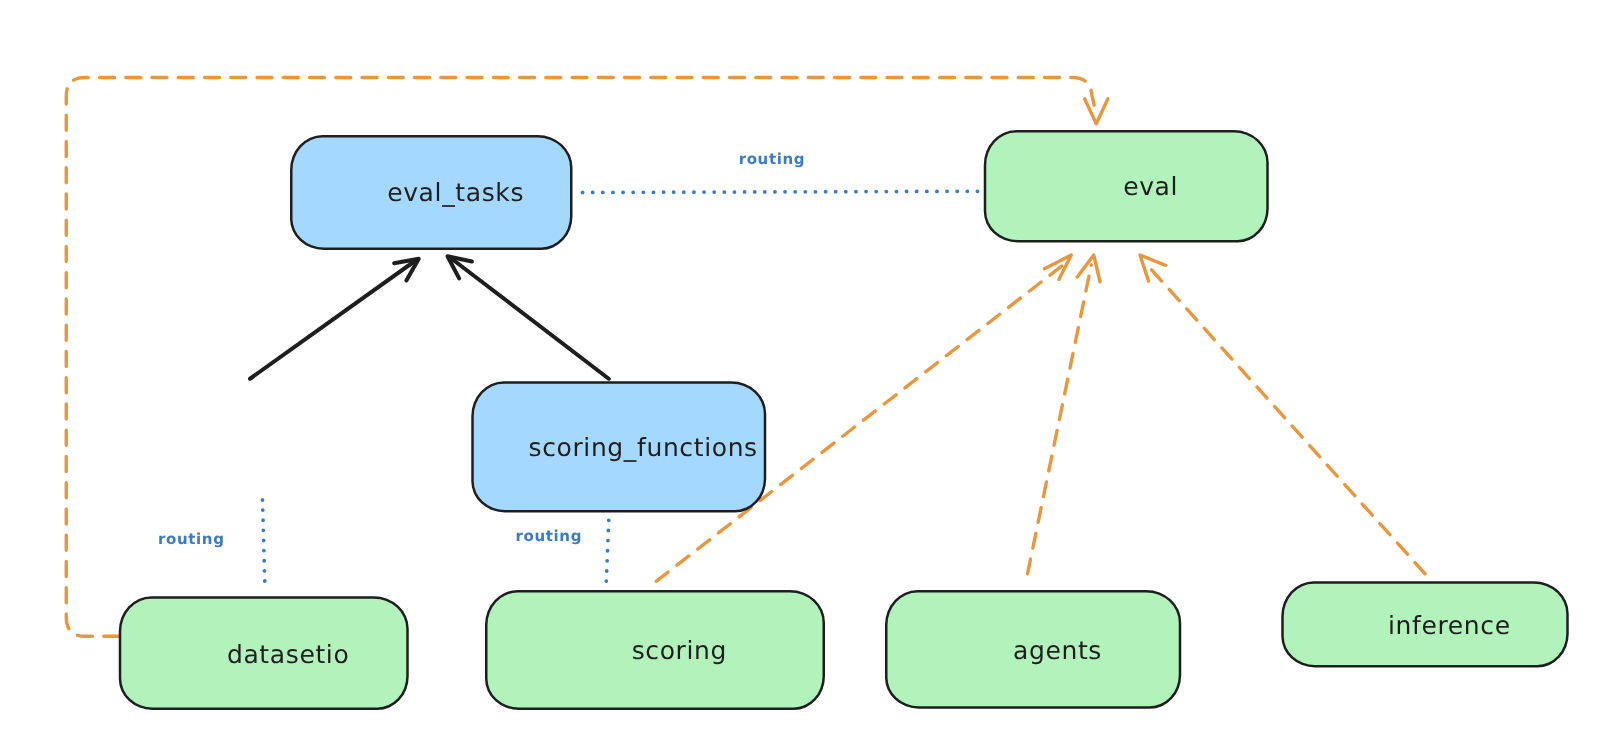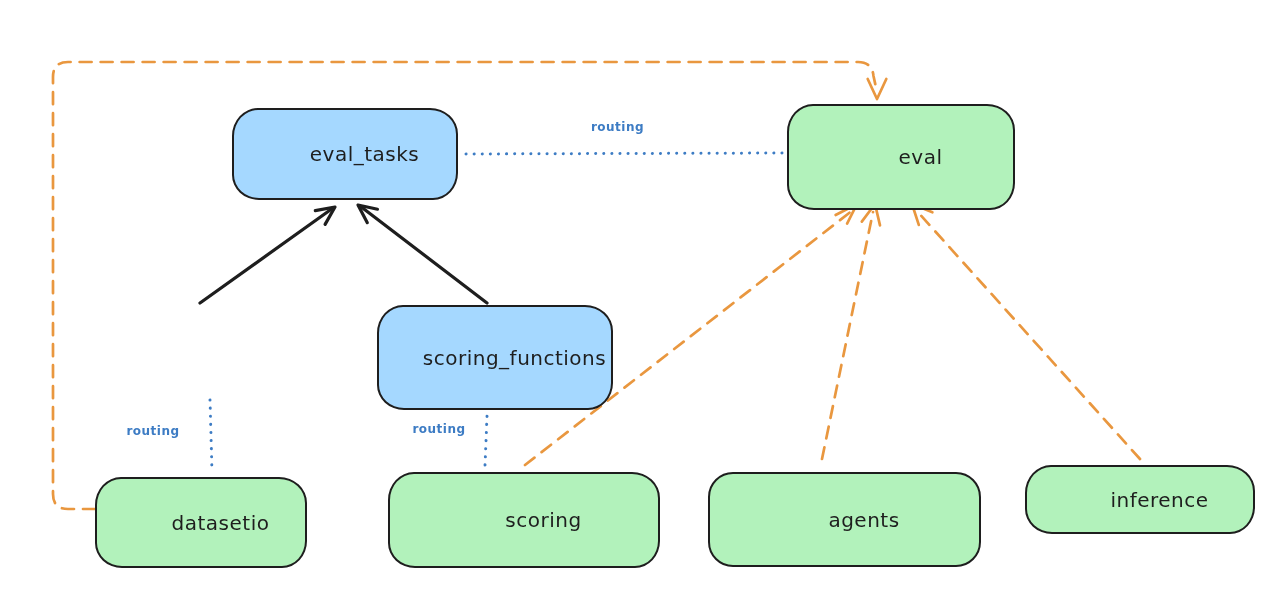--- a/index.html
+++ b/index.html
@@ -103,38 +103,38 @@
     <path class="orange-arrowhead" d="M918.8 224.9 L912 204 L932.4 212.3"></path>
 
     <path class="orange-dashed" d="M95 509 L68 509 Q53 509 53 494 L53 77 Q53 62 68 62 L858 62 Q872 62 873.5 76 L877 92"></path>
     <path class="orange-arrowhead" d="M867.7 79 L877 99 L886.3 79"></path>
   </svg>
 
   <div class="node blue" style="left:232px; top:108px; width:226px; height:92px;">
     <span>eval_tasks</span>
   </div>
 
-  <div class="node green" style="left:787px; top:104px; width:228px; height:106px;">
+  <div class="node green" style="left:787px; top:104px; width:228px; height:90px;">
     <span>eval</span>
   </div>
 
 
   <div class="node blue" style="left:377px; top:305px; width:236px; height:105px;">
     <span>scoring_functions</span>
   </div>
 
-  <div class="node green" style="left:95px; top:477px; width:212px; height:91px;">
+  <div class="node green" style="left:95px; top:477px; width:232px; height:91px;">
     <span>datasetio</span>
   </div>
 
   <div class="node green" style="left:388px; top:472px; width:272px; height:96px;">
     <span>scoring</span>
   </div>
 
-  <div class="node green" style="left:708px; top:472px; width:273px; height:95px;border-radius:25px;">
+  <div class="node green" style="left:708px; top:472px; width:237px; height:95px;">
     <span>agents</span>
   </div>
 
   <div class="node green" style="left:1025px; top:465px; width:230px; height:69px;">
     <span>inference</span>
   </div>
 
   <div class="edge-label" style="left:560px; top:120px; width:115px;">routing</div>
 
   <div class="edge-label" style="left:112px; top:424px; width:82px;">routing</div>

